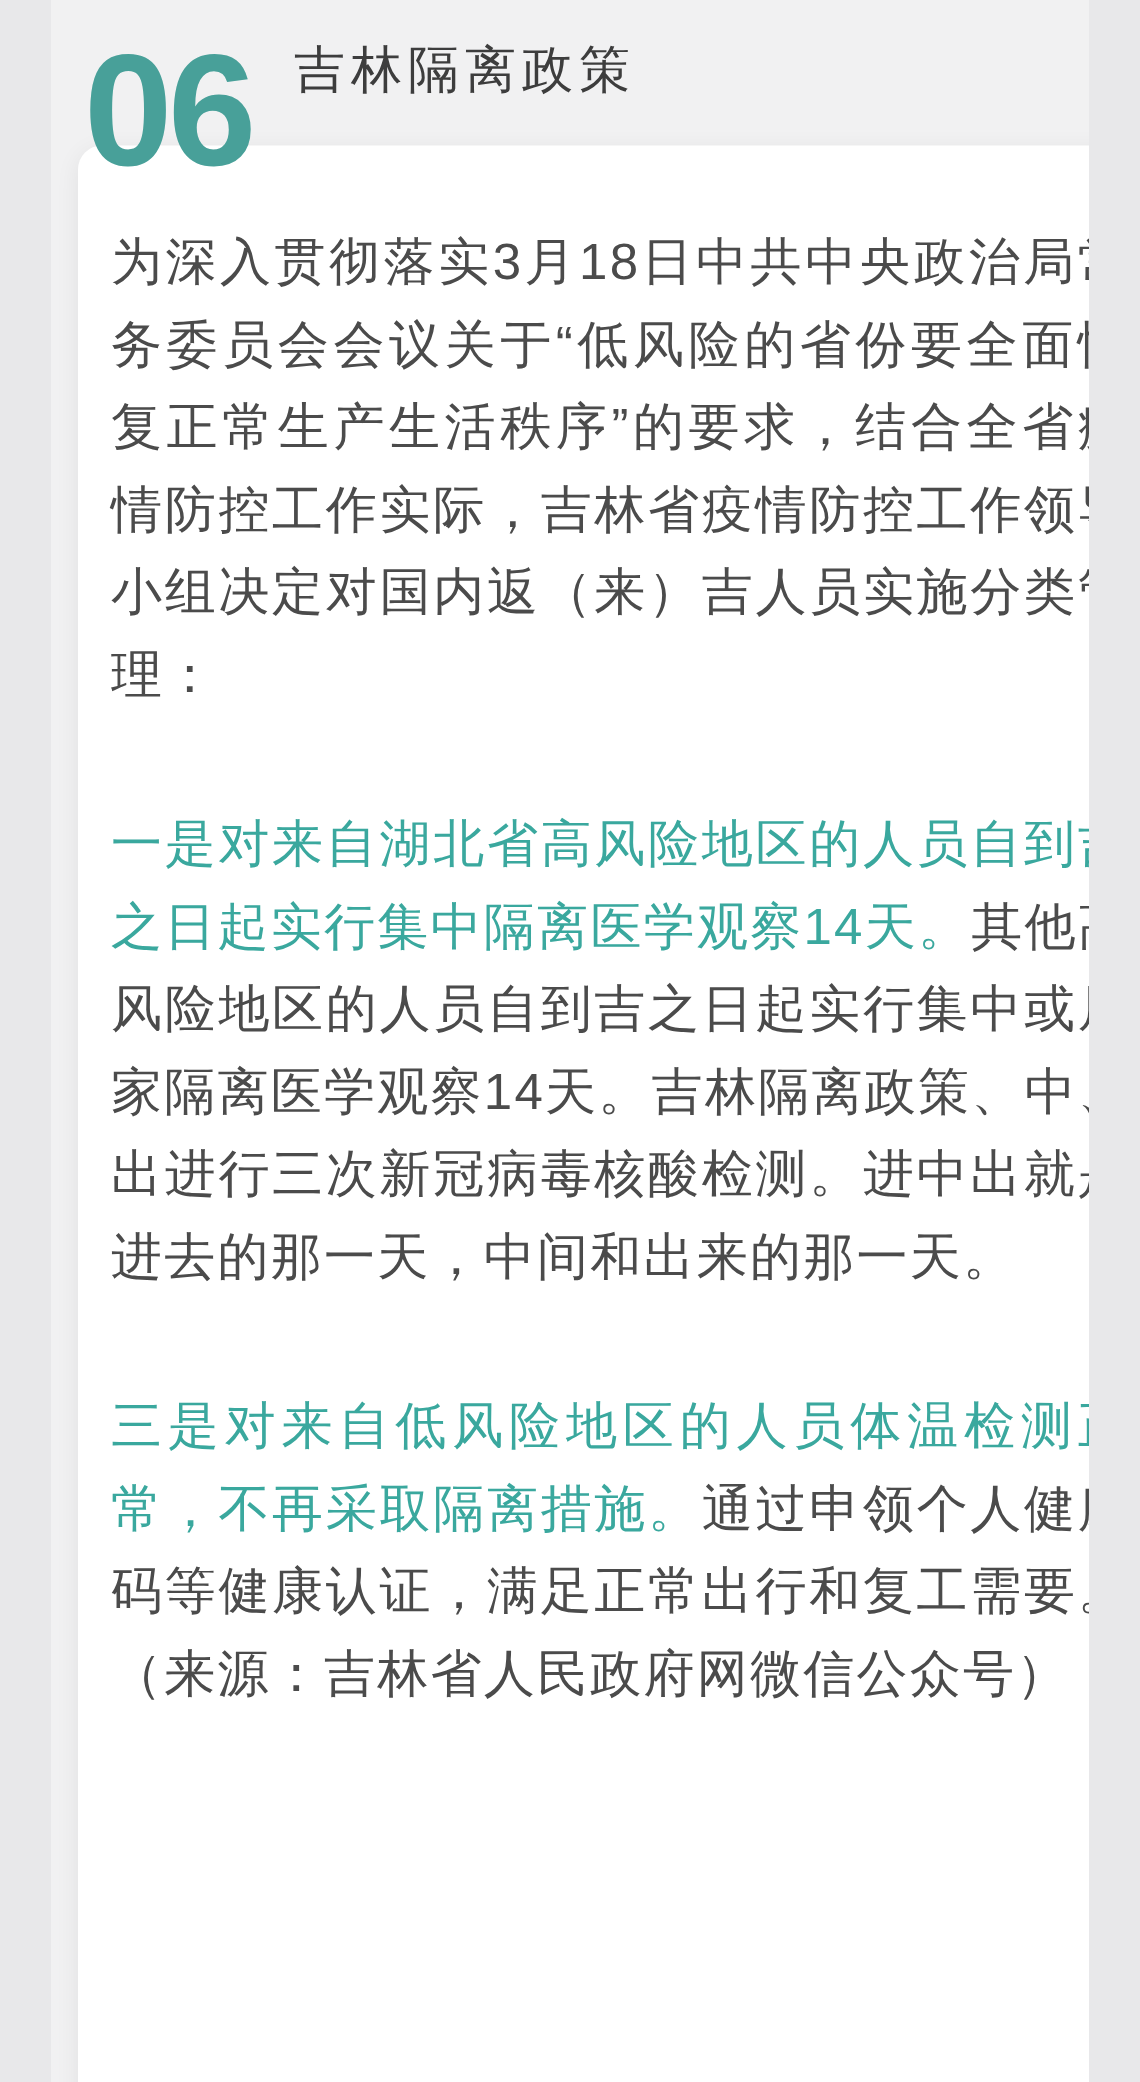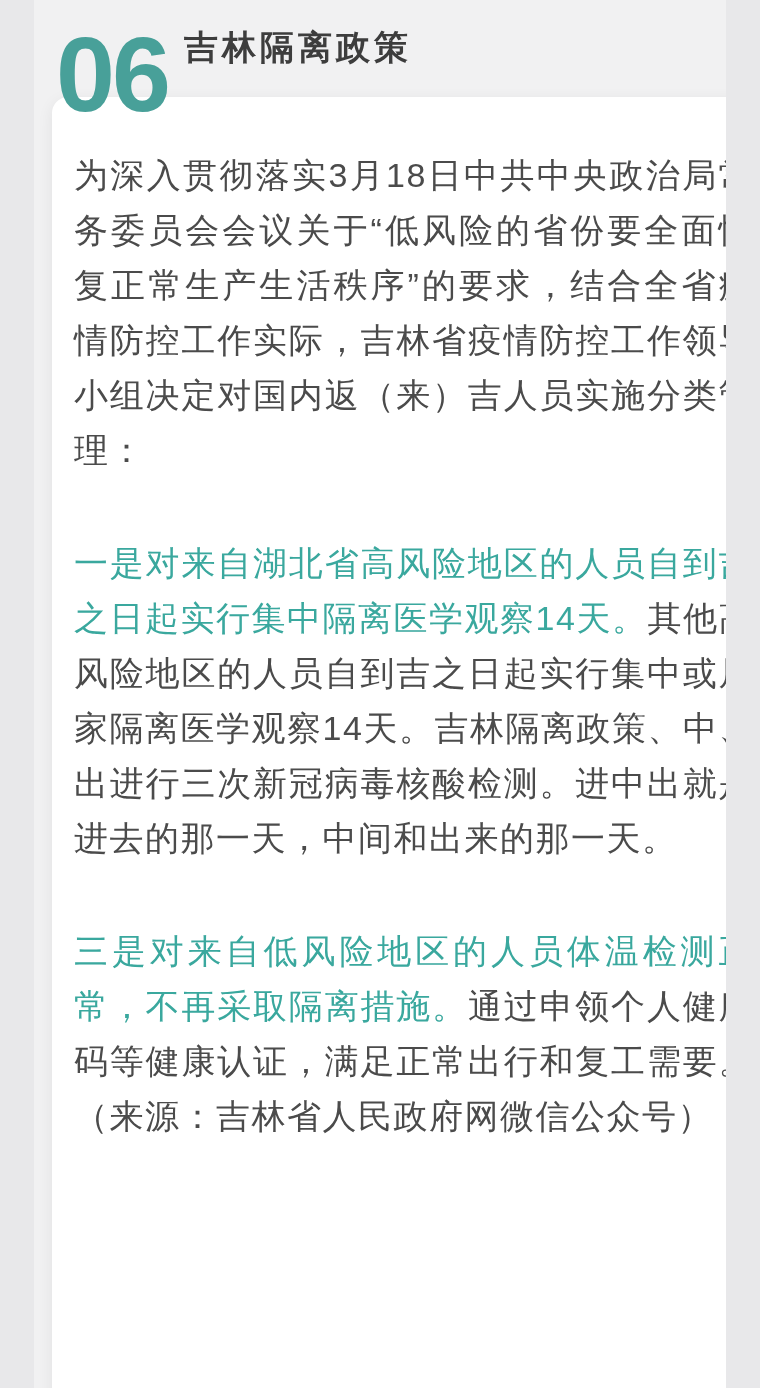--- a/index.html
+++ b/index.html
@@ -22,25 +22,25 @@
     top: 21px;
     z-index: 2;
     font-size: 106px;
     font-weight: 700;
     line-height: 1;
     letter-spacing: -3px;
     color: var(--accent, #48a099);
   }
   .section-title {
     position: absolute;
-    left: 150px;
+    left: 162px;
     top: 30px;
     z-index: 2;
     font-size: 34px;
-    font-weight: 700;
+    font-weight: 400;
     line-height: 1;
     letter-spacing: 4px;
     color: var(--title-text, #3d3d3d);
     white-space: nowrap;
   }
   .card {
     position: absolute;
     left: 18px;
     top: 97px;
     width: 722px;

